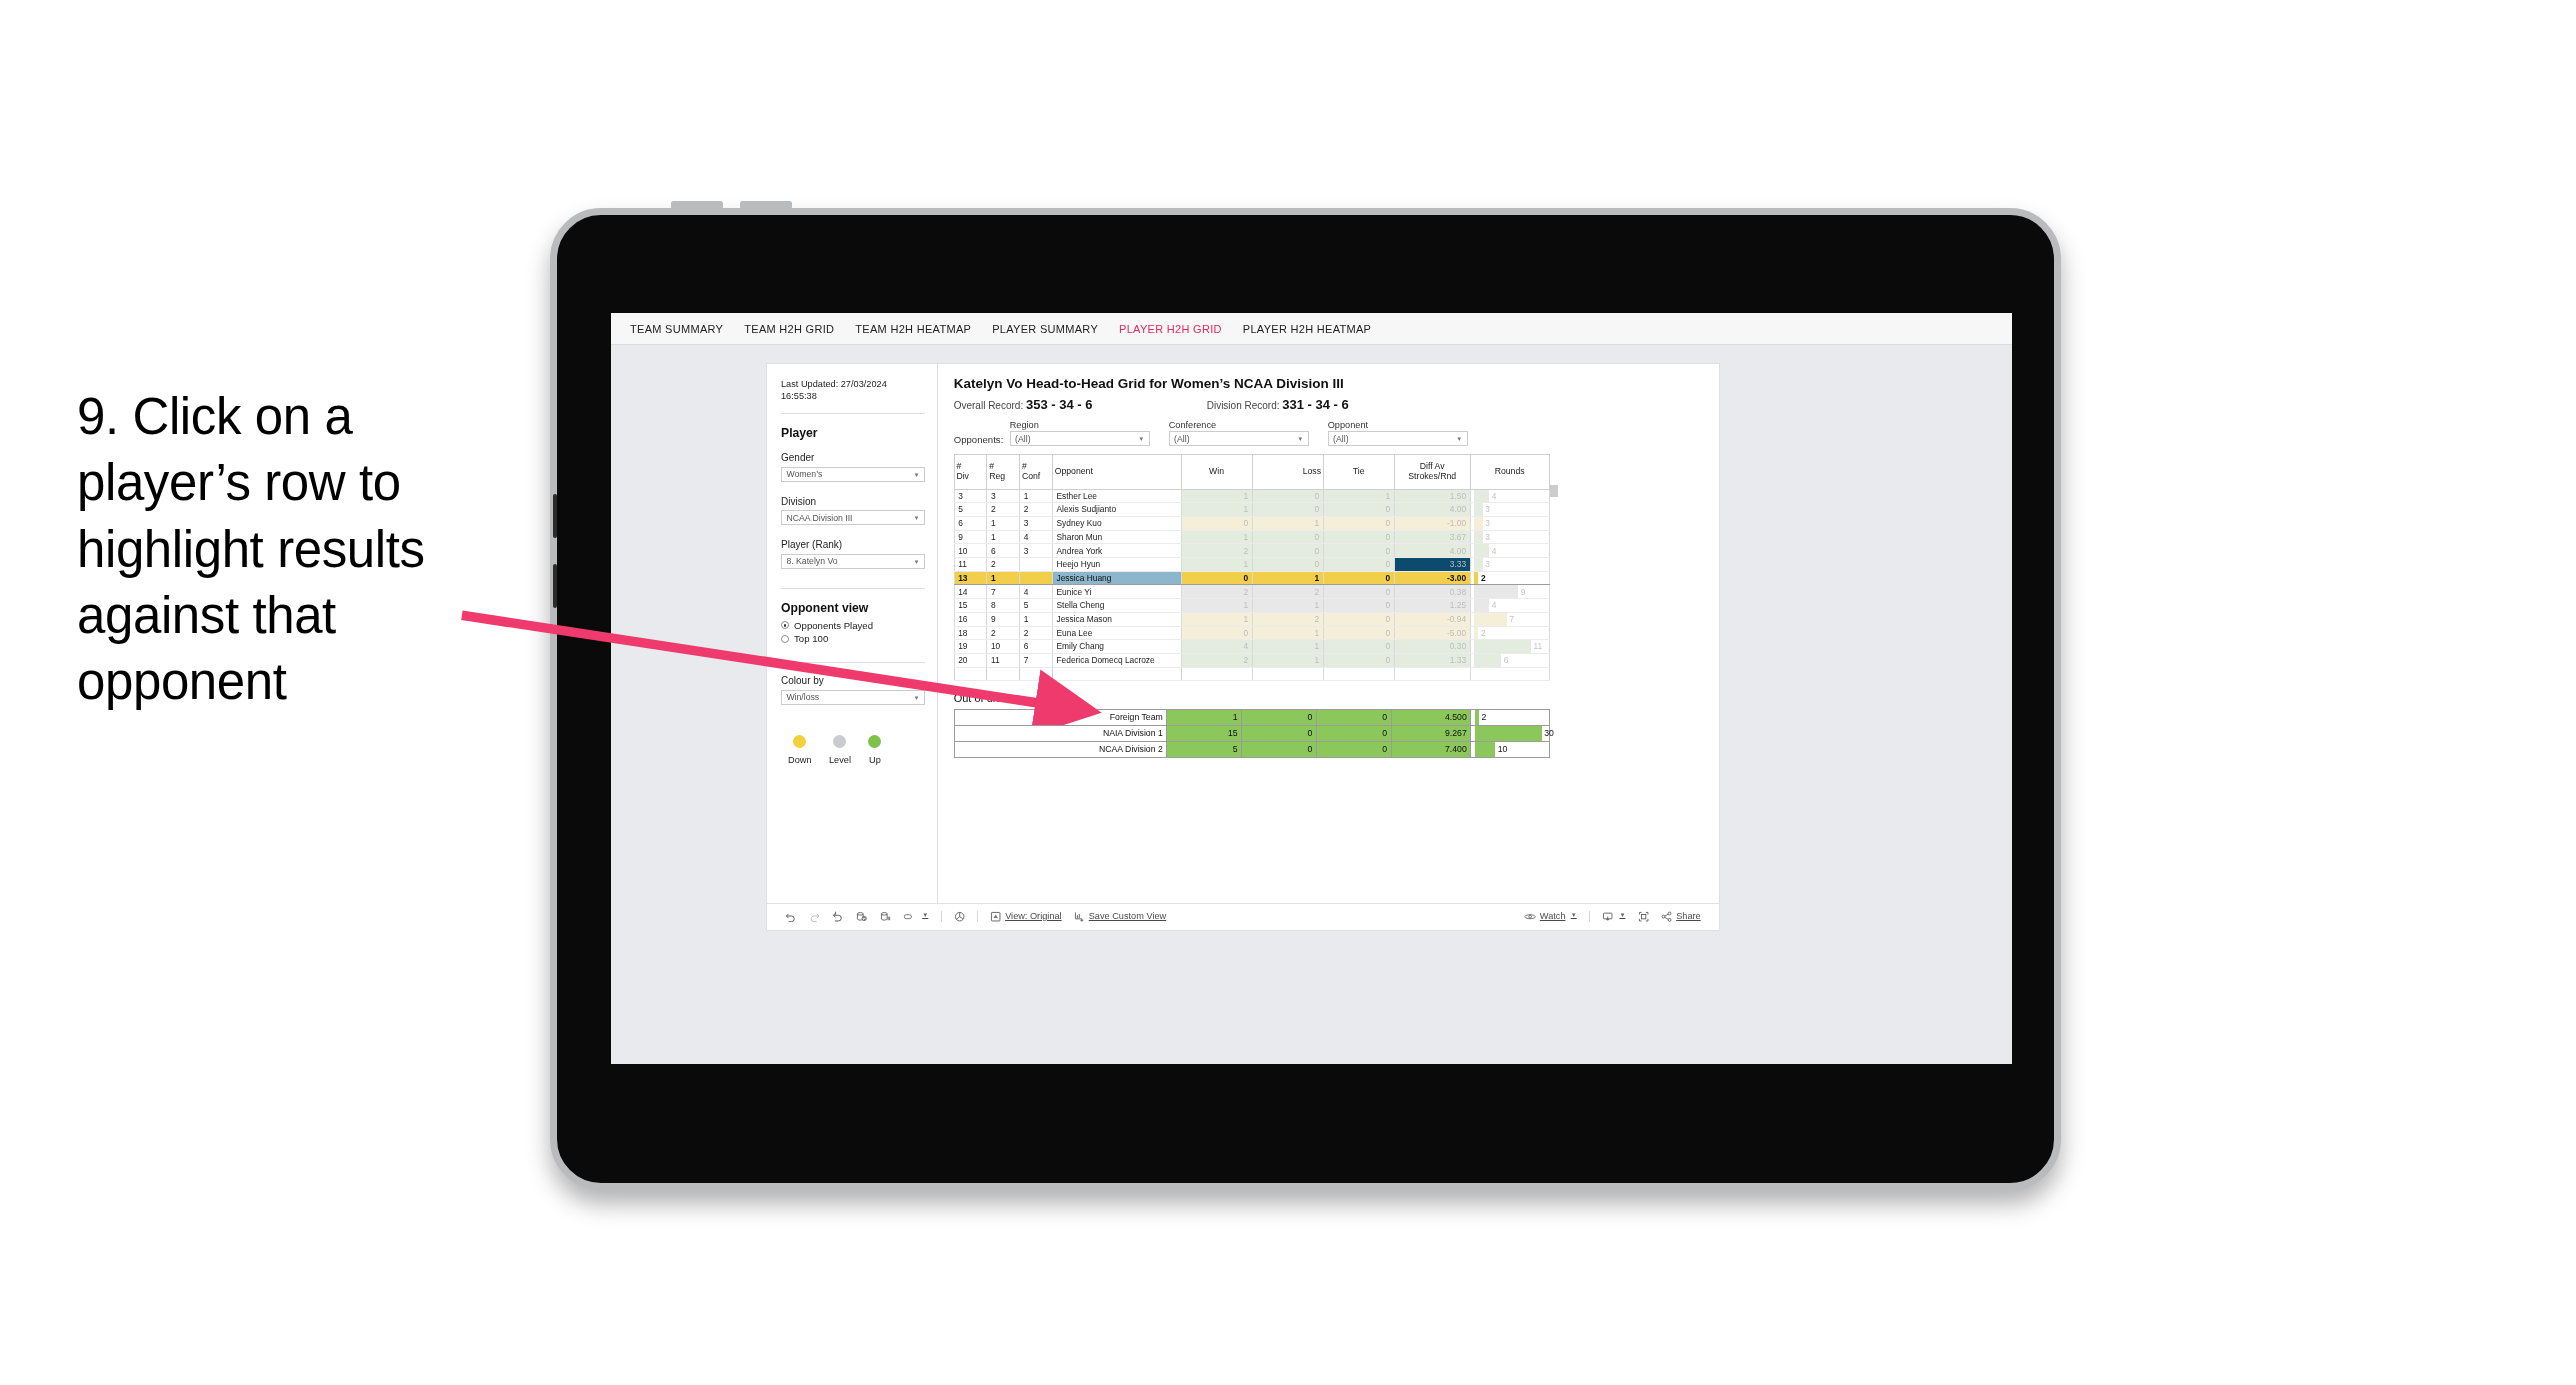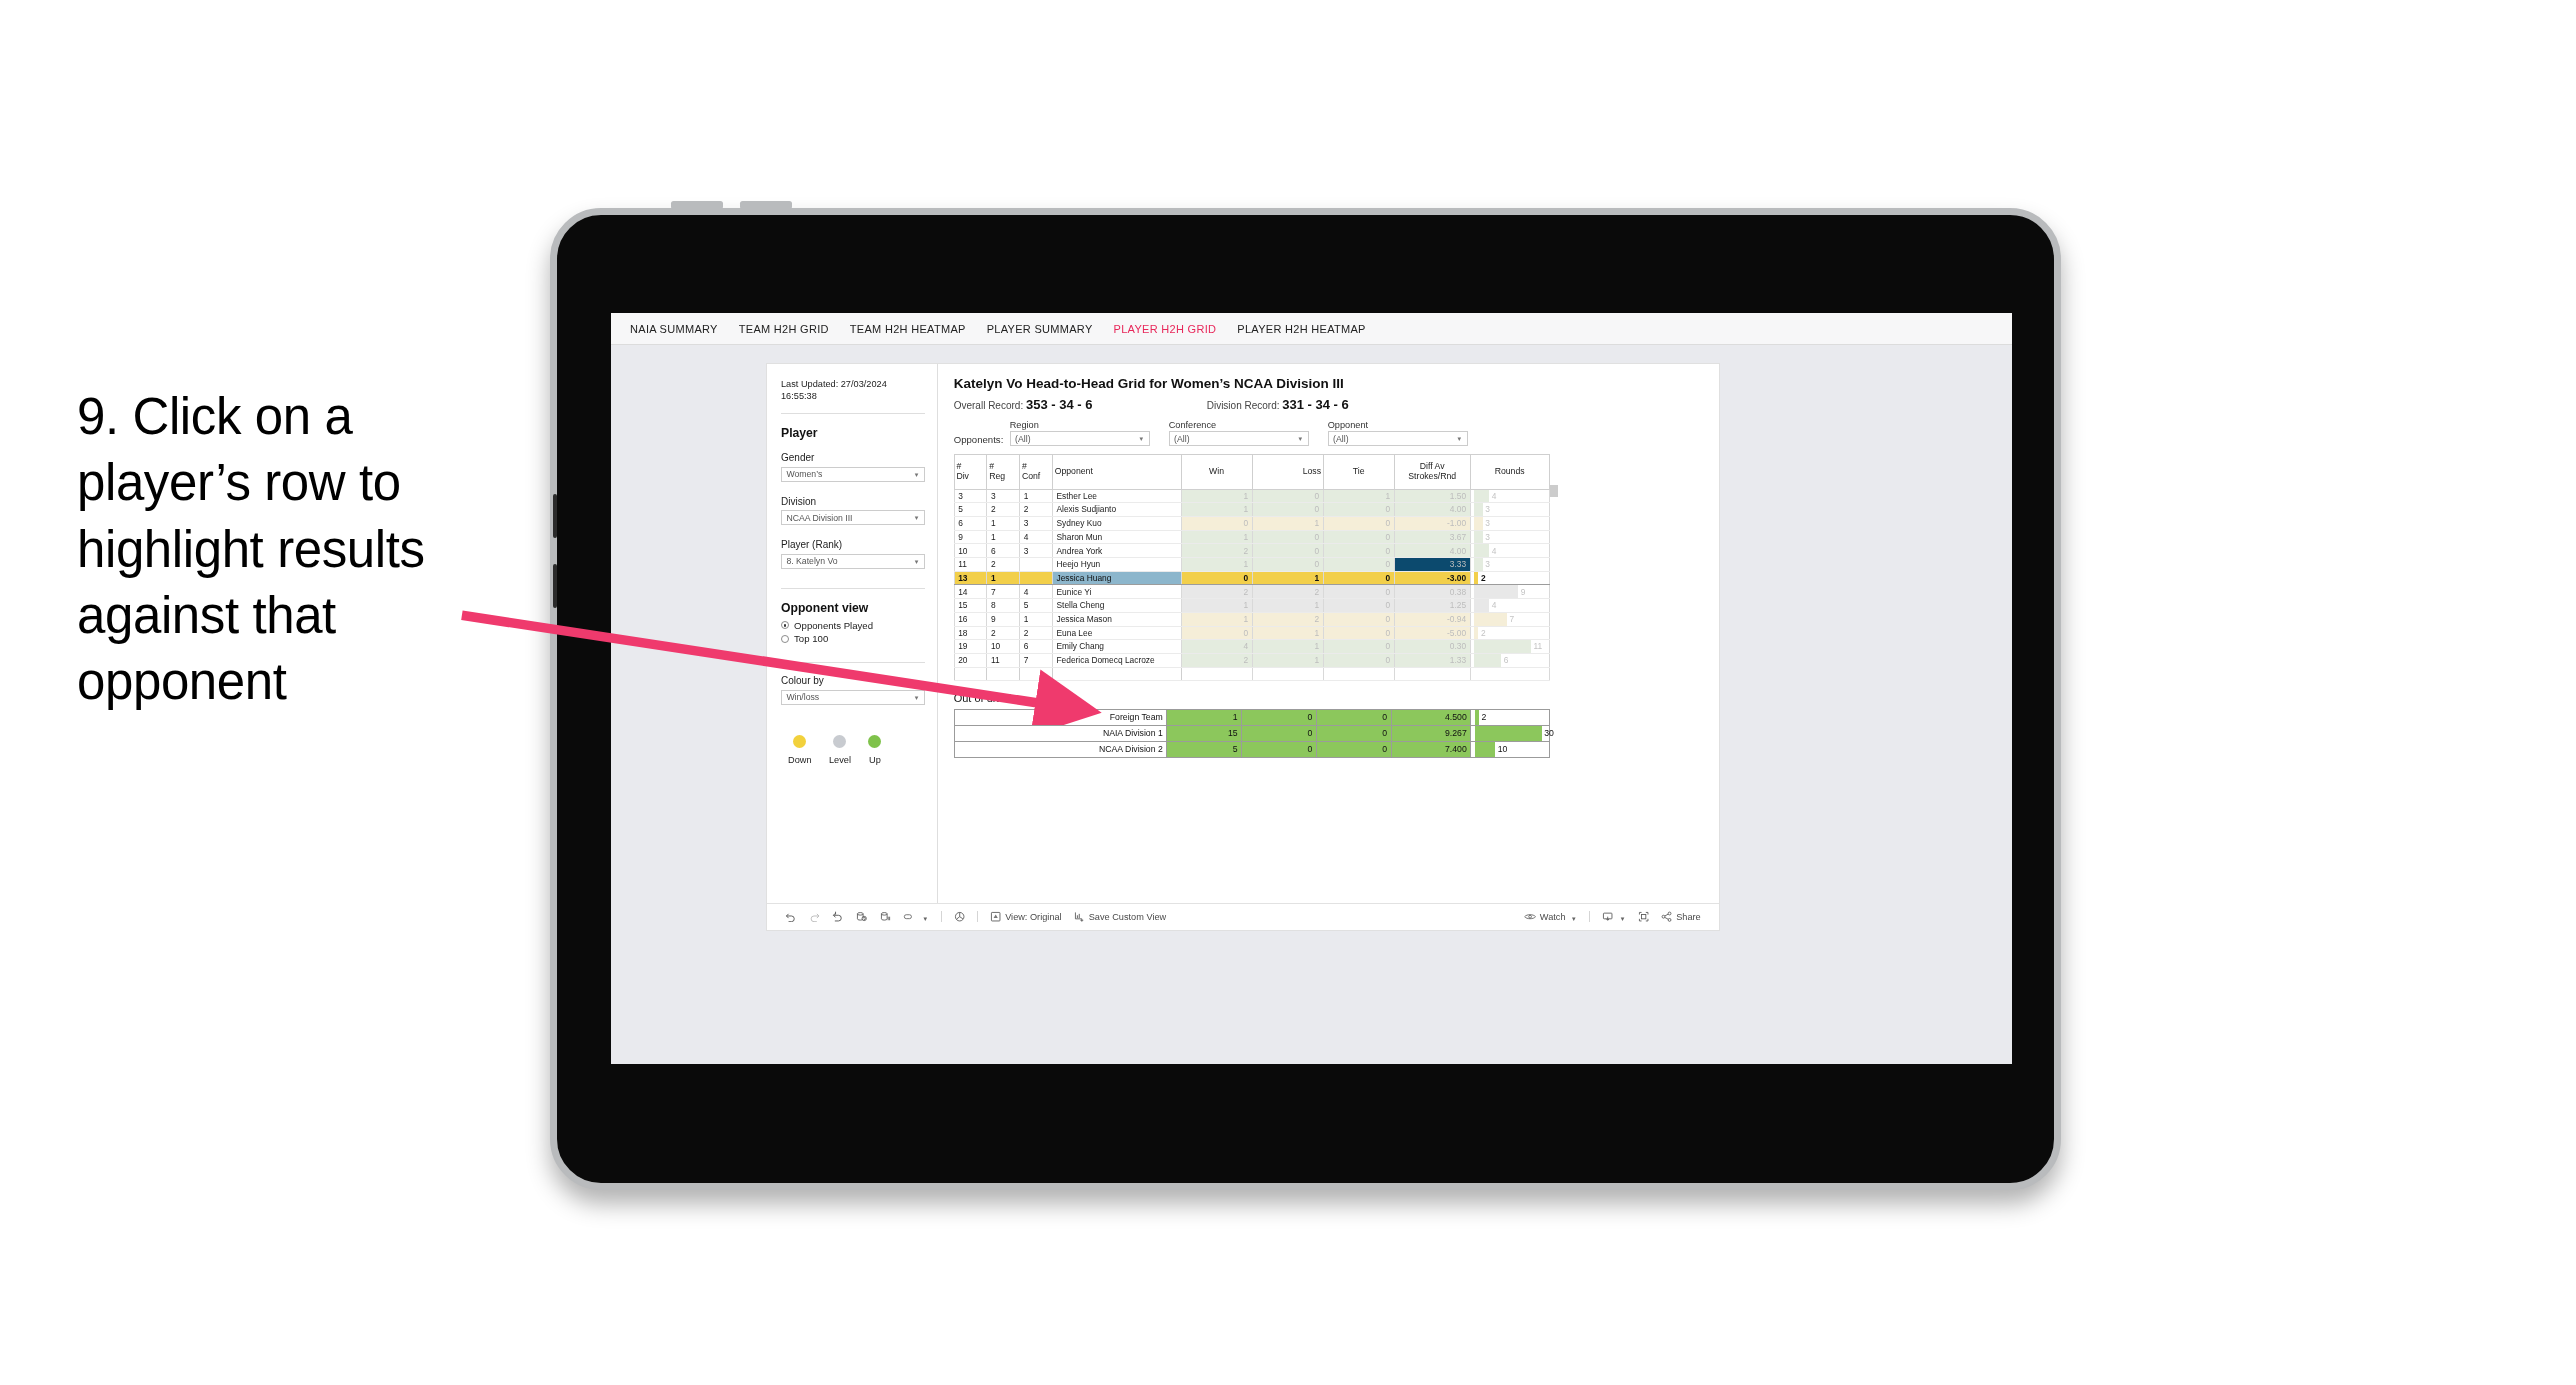--- a/index.html
+++ b/index.html
@@ -186,21 +186,21 @@
   .o-name{width:171px;text-align:right;background:#fff;}
   .o-num{width:55px;text-align:right;background:#8cc75c;}
   .o-diff{width:59px;text-align:right;background:#8cc75c;}
   .o-rnd{width:58px;padding:0;background:#fff;}
 
   
   .toolbar{
     height:26px;border-top:0.9px solid #e2e2e2;background:#fff;display:flex;align-items:center;
     padding:0 12.2px;gap:0;font-size:9.2px;color:#3a3a3a;
   }
-  .tb{display:flex;align-items:flex-end;gap:3.5px;padding:0 6.1px;cursor:pointer;color:#4a4a4a;}
+  .tb{display:flex;align-items:flex-start;gap:3.5px;padding:0 6.1px;cursor:pointer;color:#4a4a4a;text-decoration:underline;}
   .tb svg{display:block;}
   .tbsep{width:0.9px;height:11.4px;background:#d5d5d5;margin:0 6.1px;}
   .tbspace{flex:1;}
 </style>
 </head>
 <body>
 
 <div id="instruction">9. Click on a player’s row to highlight results against that opponent</div>
 
 <svg id="arrow" viewBox="0 0 800 140">
@@ -215,21 +215,21 @@
 <div id="tablet">
   <div class="btn-top" style="left:114px;width:52px;"></div>
   <div class="btn-top" style="left:183px;width:52px;"></div>
   <div class="btn-side" style="top:279px;height:44px;"></div>
   <div class="btn-side" style="top:349px;height:44px;"></div>
 
   <div id="screen">
 
 
     <div class="subbar">
-      <div class="subitem">NAIA SUMMARY</div>
+      <div class="subitem">TEAM SUMMARY</div>
       <div class="subitem">TEAM H2H GRID</div>
       <div class="subitem">TEAM H2H HEATMAP</div>
       <div class="subitem">PLAYER SUMMARY</div>
       <div class="subitem active">PLAYER H2H GRID</div>
       <div class="subitem">PLAYER H2H HEATMAP</div>
     </div>
 
     <div class="canvas">
       <div class="vizcard">
         <div class="vizbody">

